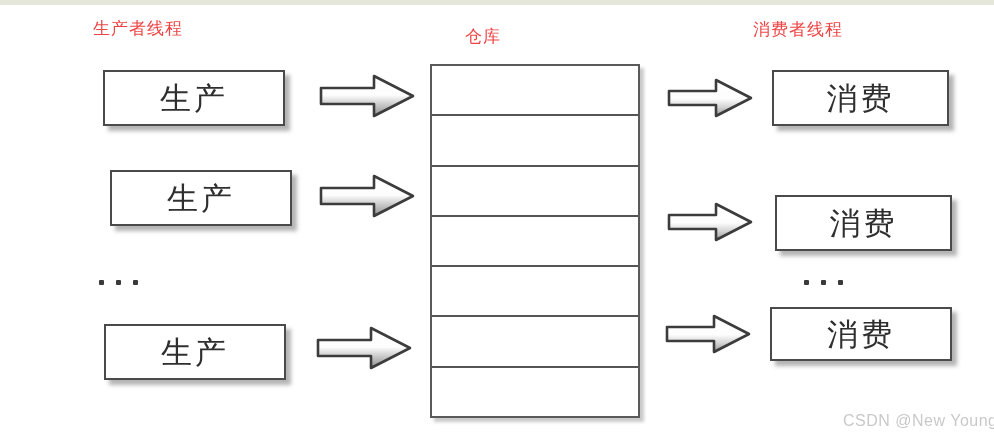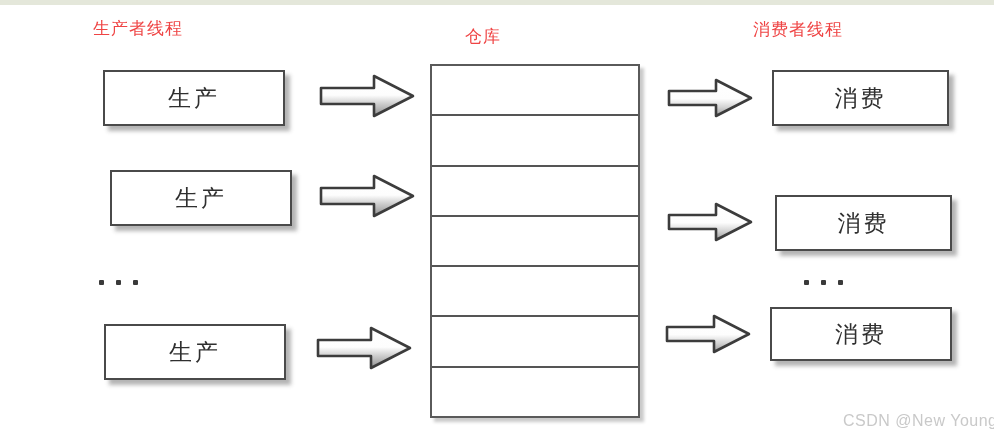--- a/index.html
+++ b/index.html
@@ -40,21 +40,21 @@
     position: absolute;
     box-sizing: border-box;
     background: #ffffff;
     border: 2px solid #4a4a4a;
     box-shadow: 5px 5px 4px rgba(70,70,70,0.40);
     display: flex;
     align-items: center;
     justify-content: center;
   }
   .proc-box .proc-label {
-    font-size: 23px;
+    font-size: 31px;
     color: #2f2f2f;
     letter-spacing: 3px;
     line-height: 1;
     user-select: none;
   }
   
   .warehouse {
     position: absolute;
     box-sizing: border-box;
     background: #ffffff;

